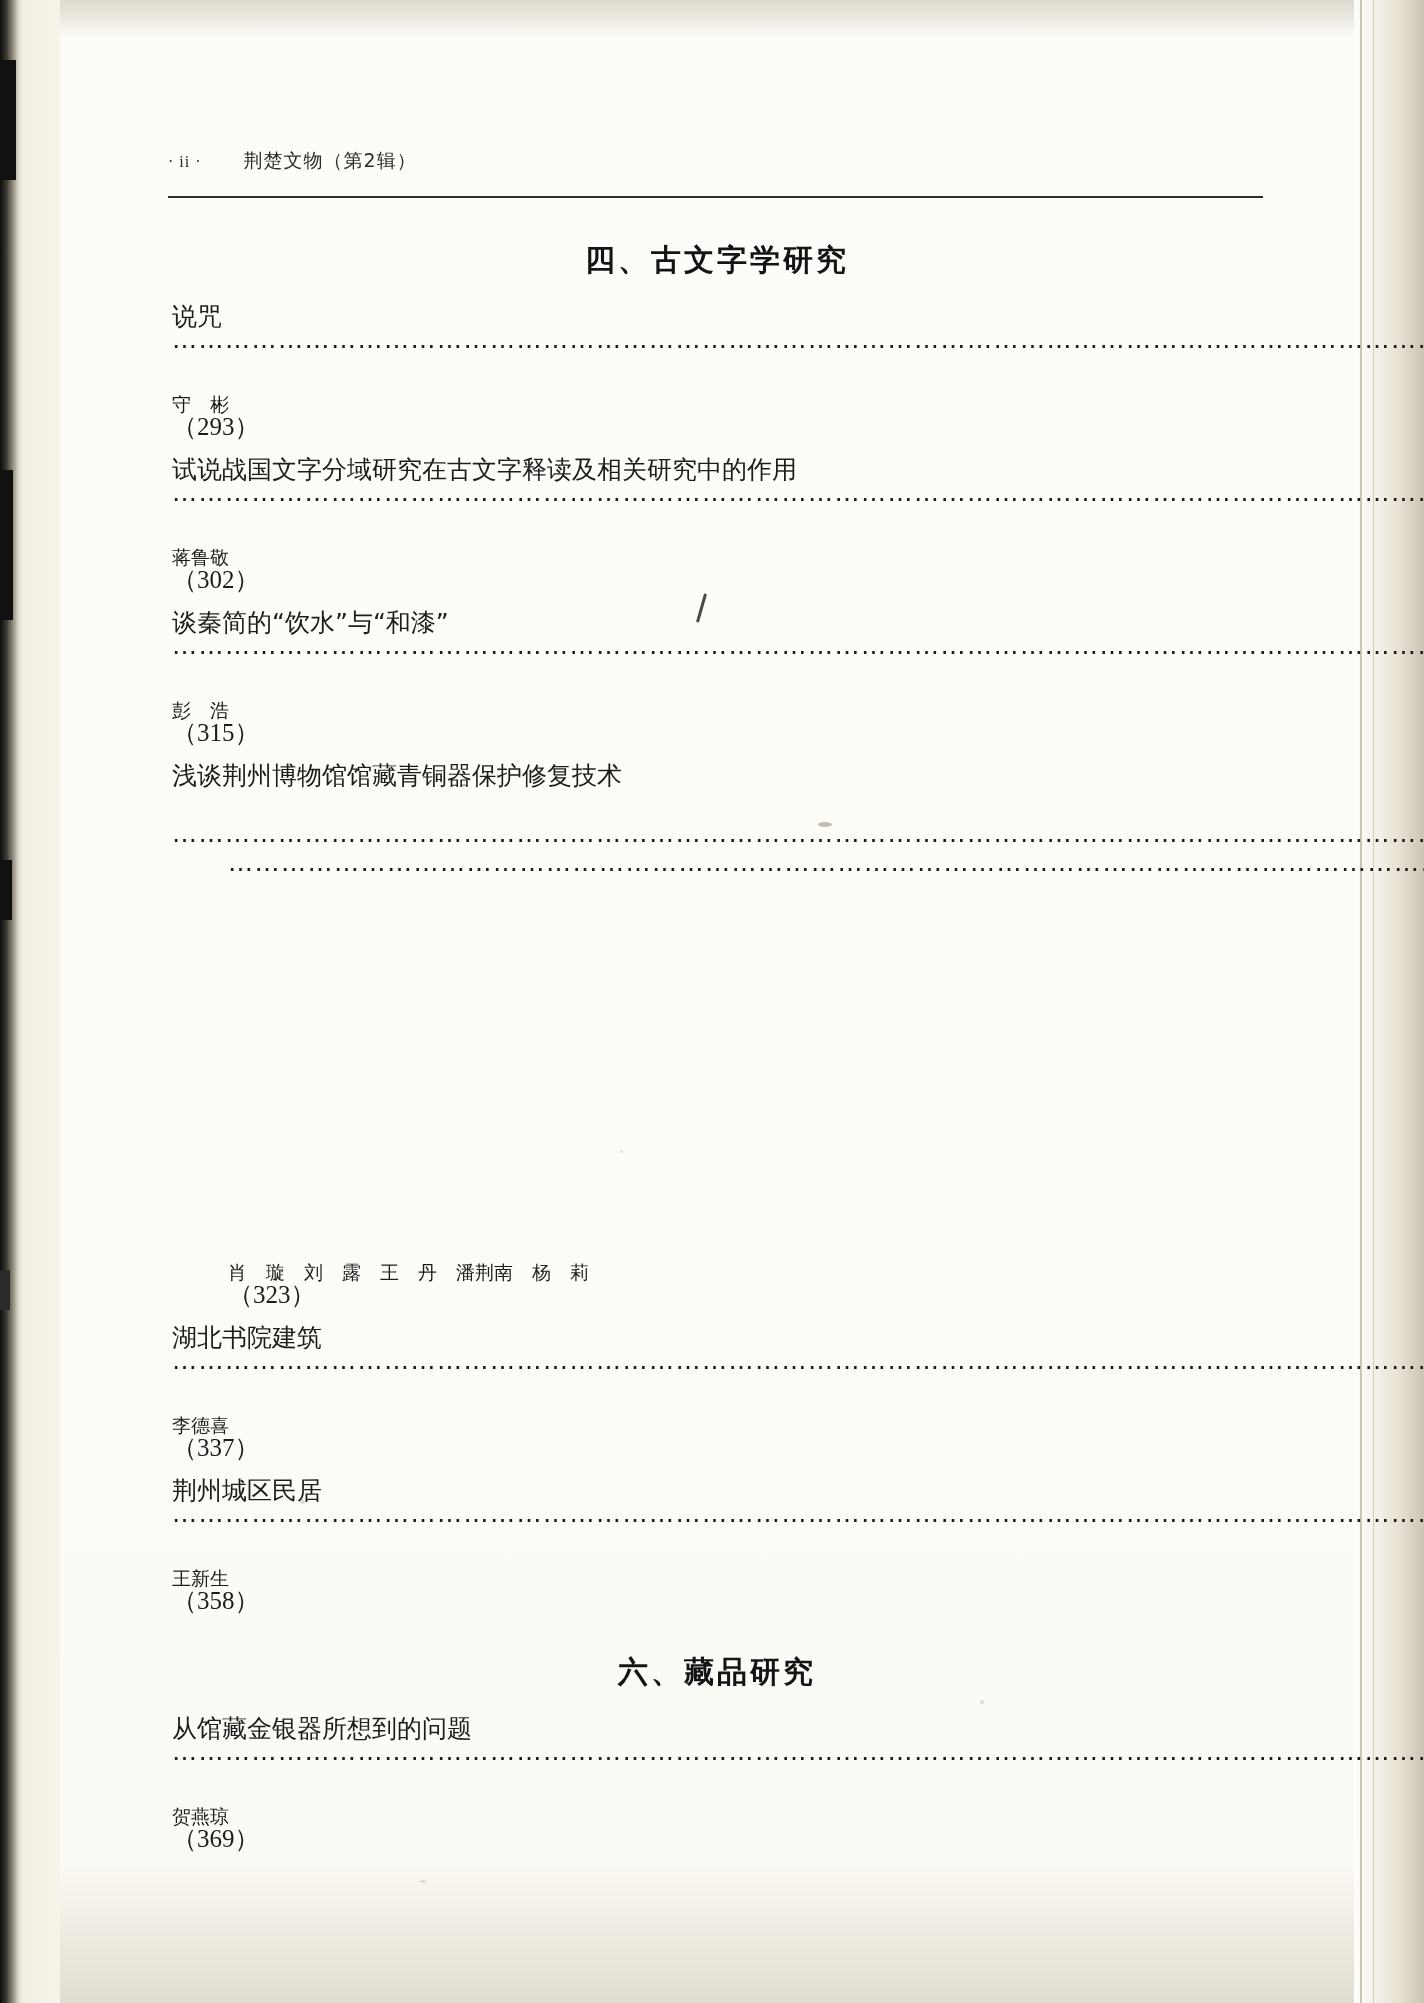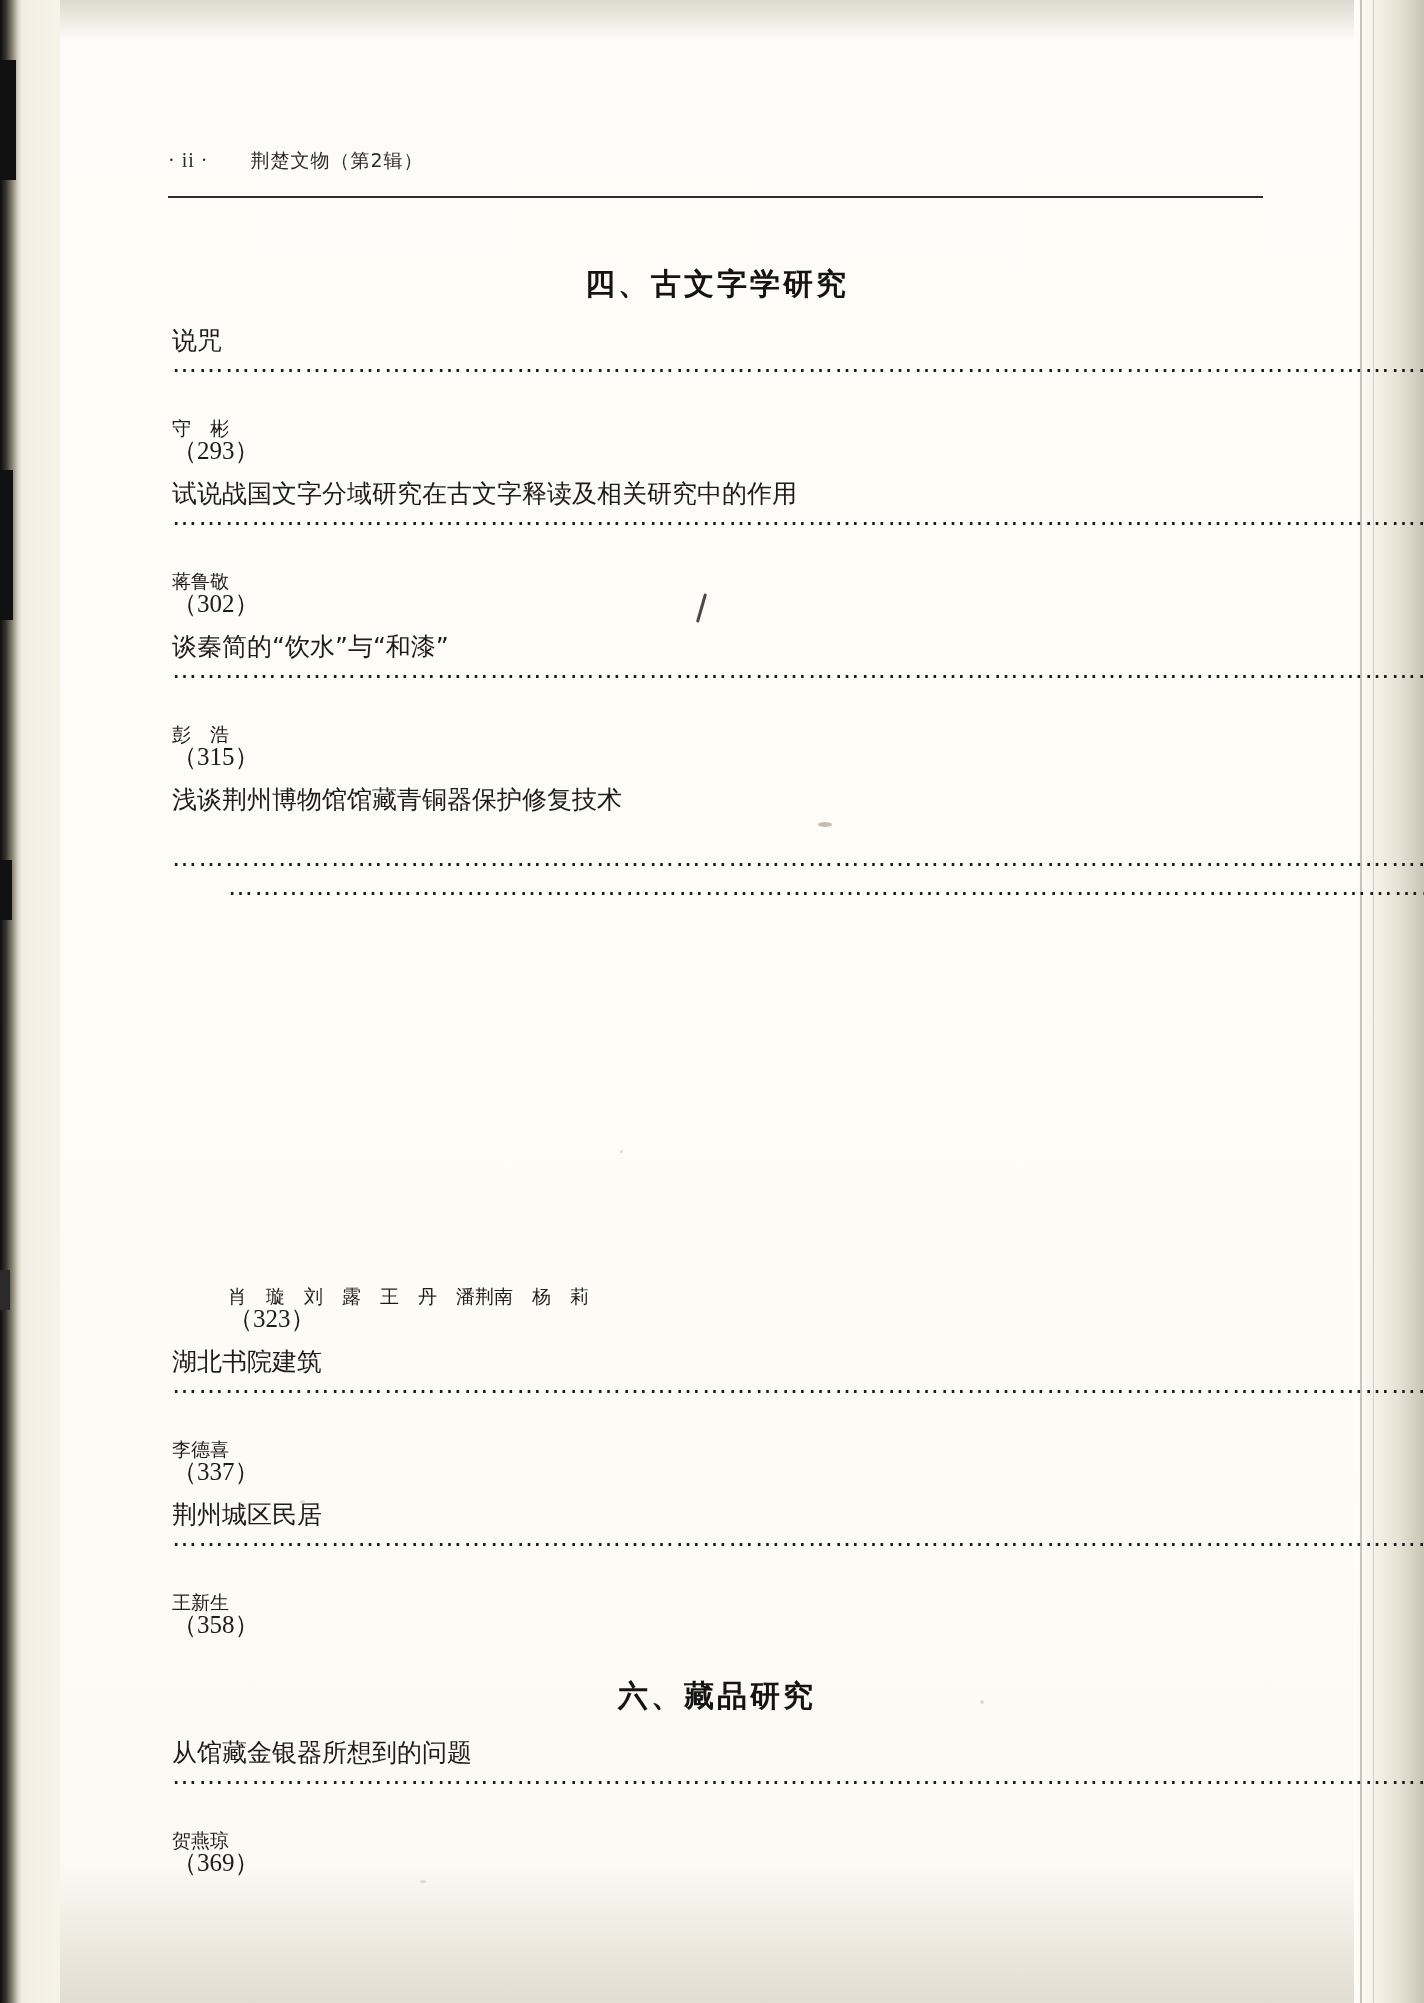--- a/index.html
+++ b/index.html
@@ -104,21 +104,21 @@
     width: 1100px;
     display: flex;
     align-items: baseline;
     color: #2b2b2b;
     font-family: "DejaVu Sans", sans-serif;
     font-size: 19px;
     letter-spacing: 1px;
   }
   .rh-folio {
     font-family: "Liberation Serif", serif;
-    font-size: 20px;
+    font-size: 16px;
     margin-right: 42px;
     white-space: pre;
   }
   .rh-title {
     font-size: 19px;
     white-space: pre;
   }
   .head-rule {
     position: absolute;
     left: 168px;
@@ -137,21 +137,21 @@
 
   h2.section-title {
     margin: 30px 0 14px 0;
     text-align: center;
     font-family: "DejaVu Sans", sans-serif;
     font-weight: bold;
     font-size: 30px;
     color: #141414;
     letter-spacing: 3px;
   }
-  h2.section-title.first { margin-top: 34px; }
+  h2.section-title.first { margin-top: 10px; }
 
   .entry {
     display: flex;
     align-items: baseline;
     font-family: "DejaVu Sans", sans-serif;
     font-size: 25px;
     color: #1c1c1c;
     line-height: 1.0;
     padding: 9px 0 9px 0;
     white-space: pre;

